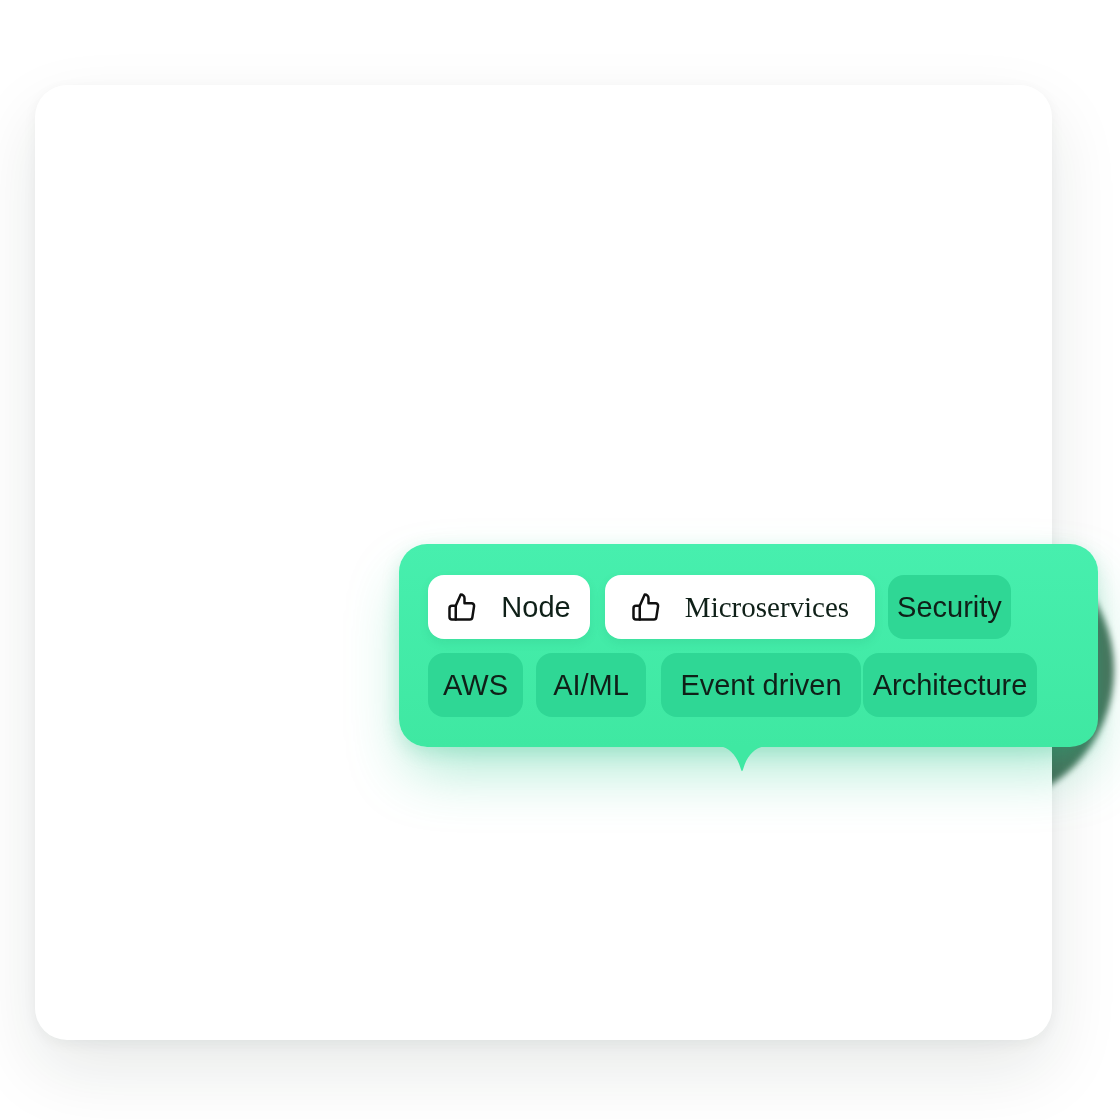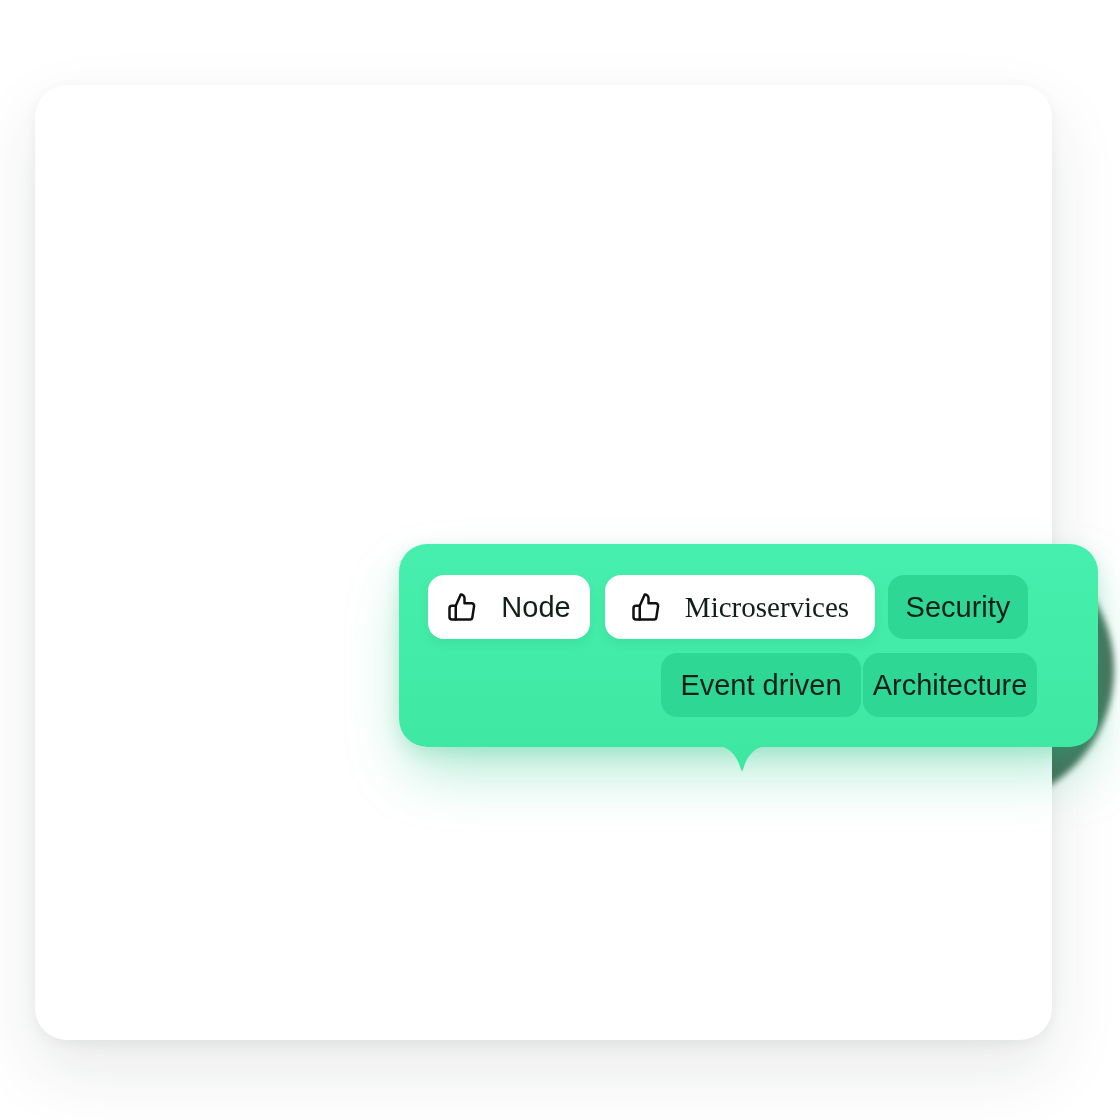--- a/index.html
+++ b/index.html
@@ -185,24 +185,30 @@
       </svg>
       <span>Node</span>
     </div>
     <div class="chip white" style="left:206px;top:31px;width:270px;font-family:Liberation Serif, serif;">
       <svg width="30" height="30" viewBox="0 0 24 24" fill="none" stroke="#101010" stroke-width="2" stroke-linecap="round" stroke-linejoin="round">
         <path d="M14 9V5a3 3 0 0 0-3-3l-4 9v11h11.28a2 2 0 0 0 2-1.7l1.38-9a2 2 0 0 0-2-2.3z"></path>
           <path d="M7 22H4a2 2 0 0 1-2-2v-7a2 2 0 0 1 2-2h3"></path>
       </svg>
       <span>Microservices</span>
     </div>
-    <div class="chip green" style="left:489px;top:31px;width:140px;">
+    <div class="chip green" style="left:489px;top:31px;width:123px;">
       <span>Security</span>
     </div>
 
+    <div class="chip green" style="left:29px;top:109px;width:95px;">
+      <span>AWS</span>
+    </div>
+    <div class="chip green" style="left:137px;top:109px;width:110px;">
+      <span>AI/ML</span>
+    </div>
     <div class="chip green" style="left:262px;top:109px;width:200px;">
       <span>Event driven</span>
     </div>
     <div class="chip green" style="left:464px;top:109px;width:174px;">
       <span>Architecture</span>
     </div>
 
     <svg class="tail" viewBox="0 0 46 34">
       <path d="M0 0 H46 C36 1.5 29 9 25.5 19 L24 23.5 C23.2 25.8 22.8 25.8 22 23.5 L20.5 19 C17 9 10 1.5 0 0 Z" fill="#3fe8a2"></path>
     </svg>

